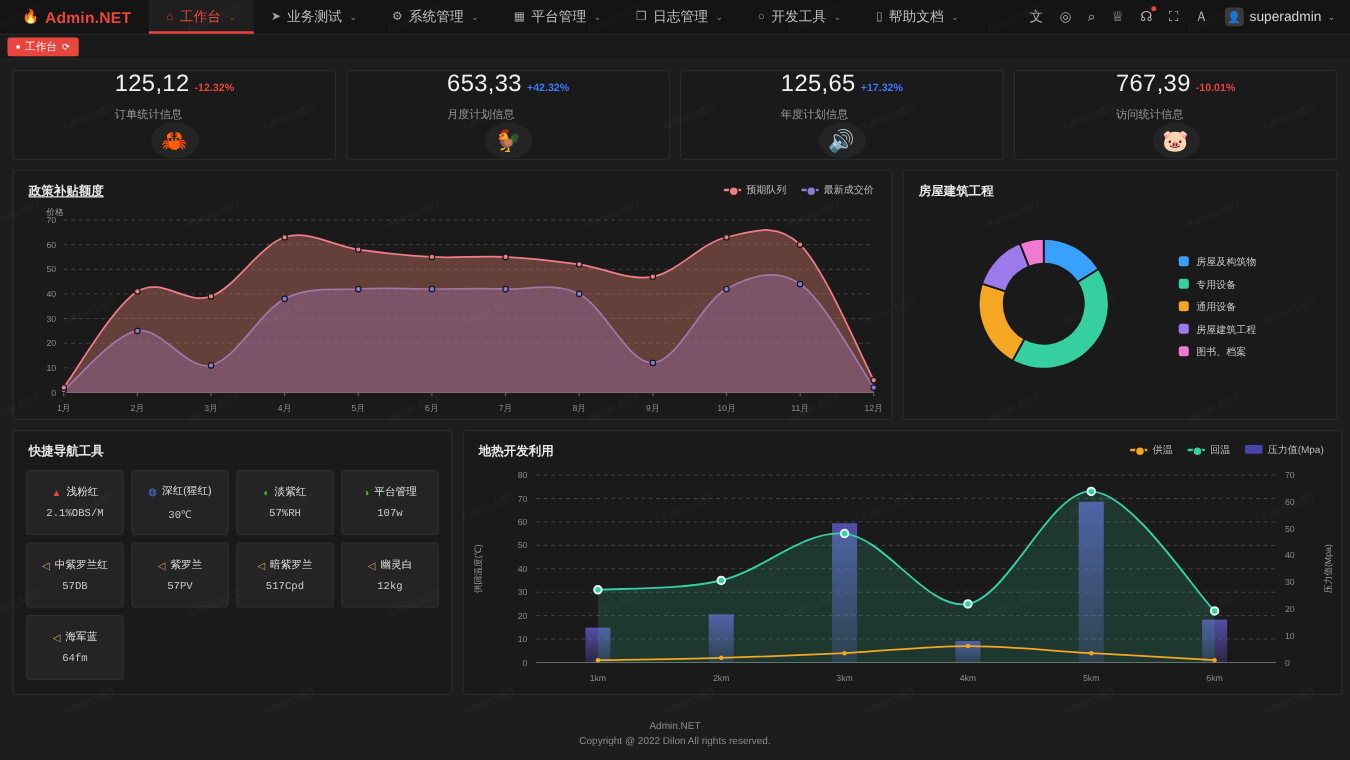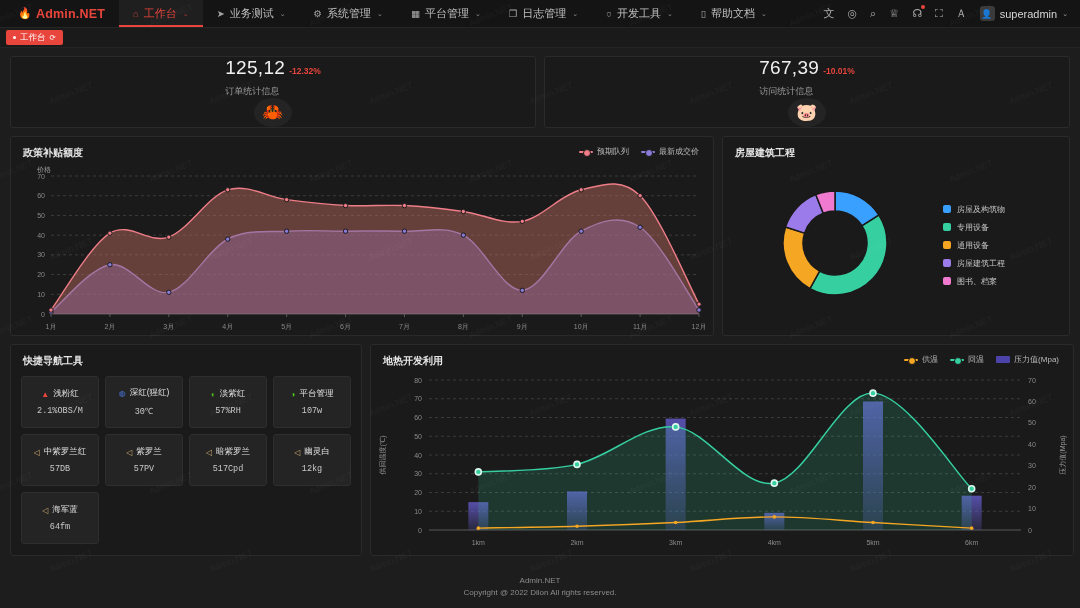--- a/index.html
+++ b/index.html
@@ -73,21 +73,21 @@
   .kpi-left .kpi-num { font-size: 19px; color: #f0f0f0; font-weight: 500; letter-spacing: .3px; }
   .kpi-left .kpi-delta { font-size: 8.5px; font-weight: bold; margin-left: 4px; }
   .kpi-left .kpi-label { font-size: 9px; color: #9a9a9a; margin-top: 6px; }
   .kpi-icon {
     width: 38px; height: 38px; border-radius: 50%; background: #242424;
     display: flex; align-items: center; justify-content: center; font-size: 17px;
   }
 
   
   .midrow { display: flex; gap: 8px; height: 200px; flex: none; }
-  .panel-line { flex: 0 0 704px; }
+  .panel-line { flex: 0 0 704px; text-decoration: underline; }
   .panel-donut { flex: 1; }
 
   
   .botrow { display: flex; gap: 8px; height: 212px; flex: none; }
   .panel-nav { flex: 0 0 352px; }
   .panel-geo { flex: 1; }
 
   .legend-top { position: absolute; top: 9px; right: 14px; display: flex; gap: 12px; align-items: center; }
   .lg { display: flex; align-items: center; gap: 4px; font-size: 8px; color: #bdbdbd; }
   .lg .marker { width: 14px; height: 2px; border-radius: 1px; position: relative; }
@@ -204,20 +204,34 @@
 
   <div class="content">
 
     <div class="kpirow" id="kpi-row">
         <div class="card kpi">
           <div class="kpi-left">
             <div><span class="kpi-num">125,12</span><span class="kpi-delta" style="color:#e8453c">-12.32%</span></div>
             <div class="kpi-label">订单统计信息</div>
           </div>
           <div class="kpi-icon">🦀</div>
+        </div>
+        <div class="card kpi">
+          <div class="kpi-left">
+            <div><span class="kpi-num">653,33</span><span class="kpi-delta" style="color:#3a7afe">+42.32%</span></div>
+            <div class="kpi-label">月度计划信息</div>
+          </div>
+          <div class="kpi-icon">🐓</div>
+        </div>
+        <div class="card kpi">
+          <div class="kpi-left">
+            <div><span class="kpi-num">125,65</span><span class="kpi-delta" style="color:#3a7afe">+17.32%</span></div>
+            <div class="kpi-label">年度计划信息</div>
+          </div>
+          <div class="kpi-icon">🔊</div>
         </div>
         <div class="card kpi">
           <div class="kpi-left">
             <div><span class="kpi-num">767,39</span><span class="kpi-delta" style="color:#e8453c">-10.01%</span></div>
             <div class="kpi-label">访问统计信息</div>
           </div>
           <div class="kpi-icon">🐷</div>
         </div>
       </div>
 

